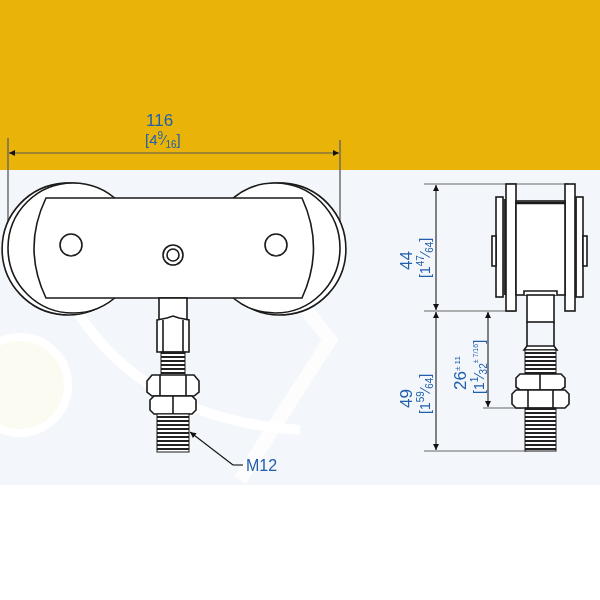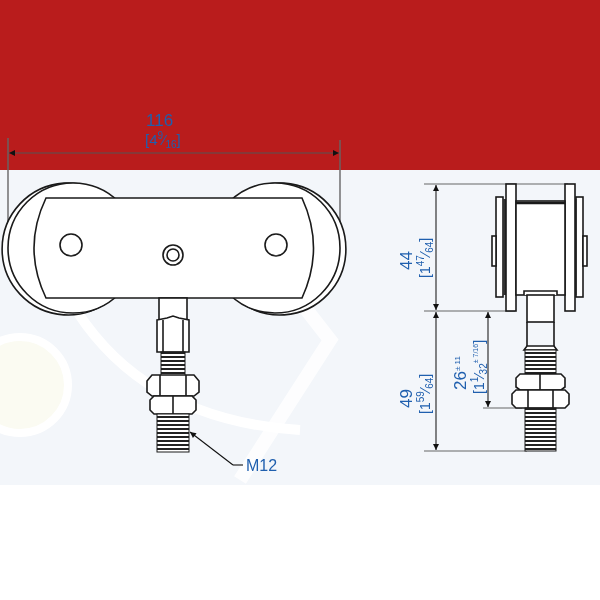--- a/index.html
+++ b/index.html
@@ -1,16 +1,16 @@
 <!DOCTYPE html>
 <html><head>
   <meta charset="utf-8">
   <style>
     html, body { margin: 0; padding: 0; background: #ffffff; }
-    #canvas { position: relative; width: 600px; height: 600px; overflow: hidden; background: #b91c1c; font-family: "Liberation Sans", sans-serif; }
+    #canvas { position: relative; width: 600px; height: 600px; overflow: hidden; background: #eab308; font-family: "Liberation Sans", sans-serif; }
     svg { position: absolute; left: 0; top: 0; }
     .dimtext { font-family: "Liberation Sans", sans-serif; fill: #1f5fae; }
   </style>
 </head>
 <body>
 
 <div id="canvas">
   <svg width="600" height="600" viewBox="0 0 600 600">
     <defs>
       <marker id="arr" viewBox="0 0 10 10" refX="10" refY="5" markerWidth="9" markerHeight="6" orient="auto-start-reverse" markerUnits="userSpaceOnUse">

